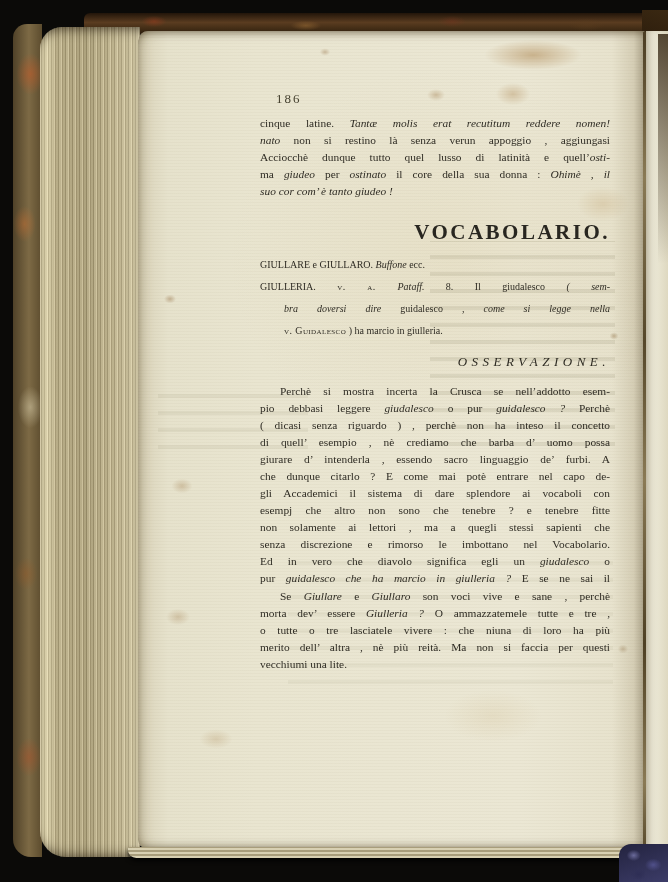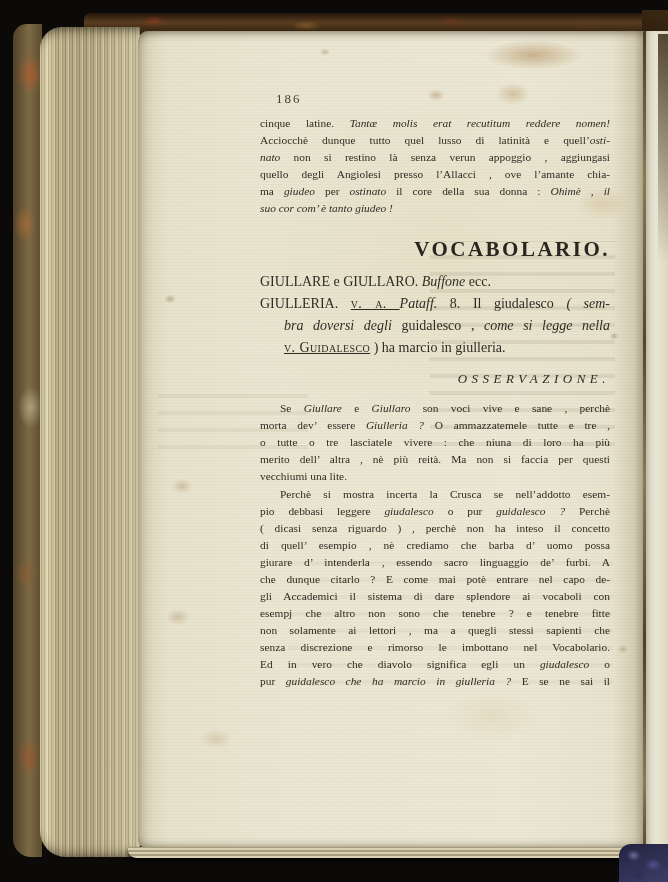--- a/index.html
+++ b/index.html
@@ -108,23 +108,23 @@
     color:var(--ink,#2f2c24);
   }
   .line{
     font-size:11.4px; height:17px; line-height:17px;
     white-space:nowrap; text-align:justify; text-align-last:justify;
     text-justify:inter-word;
   }
   .line.end{text-align-last:left;}
   .line.ind1{text-indent:20px;}
   .line.ind2{padding-left:24px;}
-  .entries .line{font-size:14px; height:22px; line-height:22px;}
+  .entries .line{font-size:10px; height:22px; line-height:22px;}
   .sg-i{font-style:italic;}
-  .sg-sc{font-variant:small-caps; letter-spacing:.4px;text-decoration:underline;}
+  .sg-sc{font-variant:small-caps; letter-spacing:.4px;}
   .h-vocab{
     margin:19px 0 9px 0; text-align:right;
     font-size:21px; font-weight:bold; letter-spacing:2.5px; line-height:26px;
     color:#282620;
   }
   .h-osserv{
     margin:11px 0 12px 0; text-align:right;
     font-size:13px; font-style:italic; letter-spacing:4.5px; line-height:18px;
     word-spacing:2px; color:#2d2a22;
   }
@@ -157,55 +157,54 @@
 
     <div class="bleed" style="left:292px;top:210px;width:185px;height:205px;"></div>
     <div class="bleed" style="left:20px;top:352px;width:150px;height:66px;opacity:.7;"></div>
     <div class="bleed" style="left:150px;top:528px;width:325px;height:125px;opacity:.5;"></div>
 
     <div class="pagenum">186</div>
 
     <div class="text-block">
       <div class="para">
           <div class="line"><span class="sg-n">cinque latine. </span><span class="sg-i">Tantæ molis erat recutitum reddere nomen!</span></div>
+          <div class="line"><span class="sg-i">nato</span><span class="sg-n"> non si restino là senza verun appoggio , aggiungasi</span></div>
           <div class="line"><span class="sg-n">Acciocchè dunque tutto quel lusso di latinità e quell’</span><span class="sg-i">osti-</span></div>
-          <div class="line"><span class="sg-i">nato</span><span class="sg-n"> non si restino là senza verun appoggio , aggiungasi</span></div>
-          <div class="line"><span class="sg-n">quello degli Angiolesi presso l’Allacci , ove l’amante chia-</span></div>
           <div class="line"><span class="sg-n">ma </span><span class="sg-i">giudeo</span><span class="sg-n"> per </span><span class="sg-i">ostinato</span><span class="sg-n"> il core della sua donna : </span><span class="sg-i">Ohimè , il</span></div>
           <div class="line end"><span class="sg-i">suo cor com’ è tanto giudeo !</span></div>
         </div>
       <div class="h-vocab">VOCABOLARIO.</div>
       <div class="entries">
           <div class="line end"><span class="sg-n">GIULLARE e GIULLARO. </span><span class="sg-i">Buffone</span><span class="sg-n"> ecc.</span></div>
           <div class="line"><span class="sg-n">GIULLERIA. </span><span class="sg-sc">v. a. </span><span class="sg-i">Pataff.</span><span class="sg-n"> 8. Il giudalesco </span><span class="sg-i">( sem-</span></div>
-          <div class="line ind2"><span class="sg-i">bra doversi degli </span><span class="sg-n">guidalesco , </span><span class="sg-i">come si legge nella</span></div>
+          <div class="line ind2"><span class="sg-i">bra doversi dire </span><span class="sg-n">guidalesco , </span><span class="sg-i">come si legge nella</span></div>
           <div class="line end ind2"><span class="sg-sc">v. Guidalesco</span><span class="sg-n"> ) ha marcio in giulleria.</span></div>
         </div>
       <div class="h-osserv">OSSERVAZIONE.</div>
-      <div class="para">
-          <div class="line ind1"><span class="sg-n">Se </span><span class="sg-i">Giullare</span><span class="sg-n"> e </span><span class="sg-i">Giullaro</span><span class="sg-n"> son voci vive e sane , perchè</span></div>
-          <div class="line"><span class="sg-n">morta dev’ essere </span><span class="sg-i">Giulleria ?</span><span class="sg-n"> O ammazzatemele tutte e tre ,</span></div>
-          <div class="line"><span class="sg-n">o tutte o tre lasciatele vivere : che niuna di loro ha più</span></div>
-          <div class="line"><span class="sg-n">merito dell’ altra , nè più reità. Ma non si faccia per questi</span></div>
-          <div class="line end"><span class="sg-n">vecchiumi una lite.</span></div>
-        </div>
       <div class="para">
           <div class="line ind1"><span class="sg-n">Perchè si mostra incerta la Crusca se nell’addotto esem-</span></div>
           <div class="line"><span class="sg-n">pio debbasi leggere </span><span class="sg-i">giudalesco</span><span class="sg-n"> o pur </span><span class="sg-i">guidalesco ?</span><span class="sg-n"> Perchè</span></div>
           <div class="line"><span class="sg-n">( dicasi senza riguardo ) , perchè non ha inteso il concetto</span></div>
           <div class="line"><span class="sg-n">di quell’ esempio , nè crediamo che barba d’ uomo possa</span></div>
           <div class="line"><span class="sg-n">giurare d’ intenderla , essendo sacro linguaggio de’ furbi. A</span></div>
           <div class="line"><span class="sg-n">che dunque citarlo ? E come mai potè entrare nel capo de-</span></div>
           <div class="line"><span class="sg-n">gli Accademici il sistema di dare splendore ai vocaboli con</span></div>
           <div class="line"><span class="sg-n">esempj che altro non sono che tenebre ? e tenebre fitte</span></div>
           <div class="line"><span class="sg-n">non solamente ai lettori , ma a quegli stessi sapienti che</span></div>
           <div class="line"><span class="sg-n">senza discrezione e rimorso le imbottano nel Vocabolario.</span></div>
           <div class="line"><span class="sg-n">Ed in vero che diavolo significa egli un </span><span class="sg-i">giudalesco</span><span class="sg-n"> o</span></div>
           <div class="line"><span class="sg-n">pur </span><span class="sg-i">guidalesco che ha marcio in giulleria ?</span><span class="sg-n"> E se ne sai il</span></div>
         </div>
+      <div class="para">
+          <div class="line ind1"><span class="sg-n">Se </span><span class="sg-i">Giullare</span><span class="sg-n"> e </span><span class="sg-i">Giullaro</span><span class="sg-n"> son voci vive e sane , perchè</span></div>
+          <div class="line"><span class="sg-n">morta dev’ essere </span><span class="sg-i">Giulleria ?</span><span class="sg-n"> O ammazzatemele tutte e tre ,</span></div>
+          <div class="line"><span class="sg-n">o tutte o tre lasciatele vivere : che niuna di loro ha più</span></div>
+          <div class="line"><span class="sg-n">merito dell’ altra , nè più reità. Ma non si faccia per questi</span></div>
+          <div class="line end"><span class="sg-n">vecchiumi una lite.</span></div>
+        </div>
     </div>
   </div>
 
   <div class="gutter-shade"></div>
   <div class="gutter-crease"></div>
   <div class="facing-page"></div>
   <div class="right-edge-shadow"></div>
   <div class="bottom-edge"></div>
   <div class="corner-br-marble"></div>
 </div>

